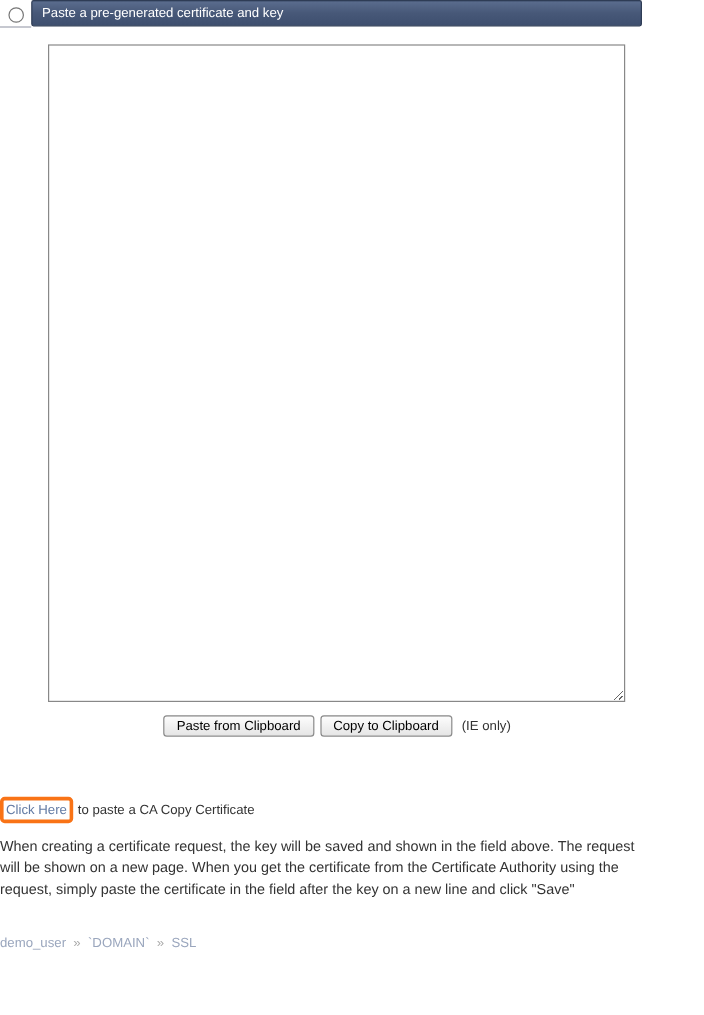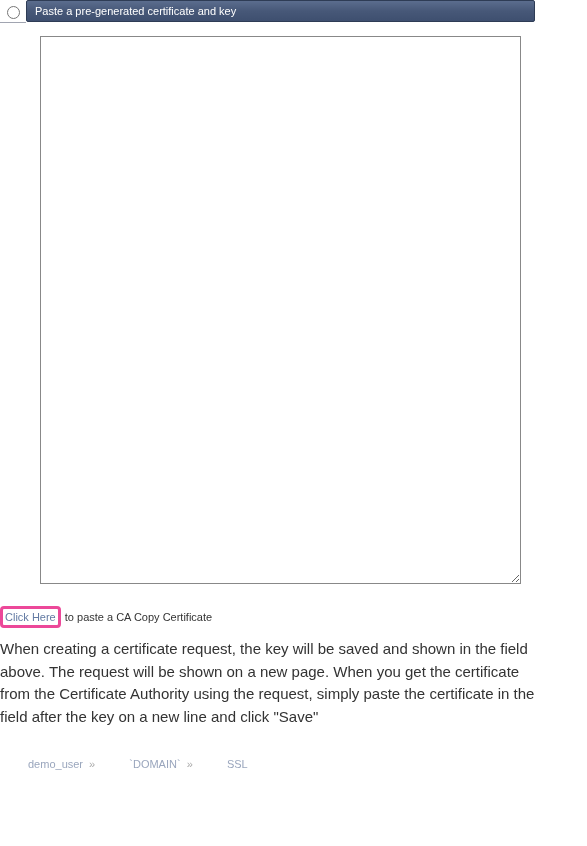--- a/index.html
+++ b/index.html
@@ -89,45 +89,45 @@
     border: 1px solid #6a6a6a;
     border-radius: 3px;
     cursor: pointer;
   }
   .ca-root-line {
     margin: 14px 0 10px 0;
     font-size: 11px;
     color: #333;
   }
   .highlight-box {
-    border: 3px solid #ec4899;
+    border: 3px solid #f97316;
     border-radius: 4px;
     padding: 2px 2px;
     display: inline-block;
     margin-right: 1px;
+    margin-top: 28px;
   }
   .click-link {
     color: #627aa3;
     cursor: pointer;
   }
   .helptext {
-    font-size: 15px;
+    font-size: 12px;
     color: #333;
     line-height: 1.5;
     margin: 4px 0 30px 0;
   }
   .breadcrumb {
     font-size: 11px;
     color: #aaa;
     margin-top: 30px;
   }
   .breadcrumb .bc-link {
     color: #9aa6bd;
     cursor: pointer;
-    padding-left: 28px;
   }
   .breadcrumb .sep {
     color: #aaa;
     margin: 0 3px;
   }
   input[type=radio] {
     margin: 2px;
   }
 </style>
 </head>
@@ -143,20 +143,25 @@
       <td class="content-cell">
         <div class="section-header">Paste a pre-generated certificate and key</div>
       </td>
     </tr>
     <tr>
       <td></td>
       <td class="content-cell">
         <div class="textarea-wrap">
           <textarea class="cert-area" style=""></textarea>
         </div>
+        <div class="button-row">
+          <button>Paste from Clipboard</button>
+          <button>Copy to Clipboard</button>
+          <span class="ie-only">(IE only)</span>
+        </div>
       </td>
     </tr>
   </tbody>
     </table>
 
 
   <div class="ca-root-line">
     <span class="highlight-box"><span class="click-link">Click Here</span></span><span> to paste a CA Copy Certificate</span>
   </div>
 

